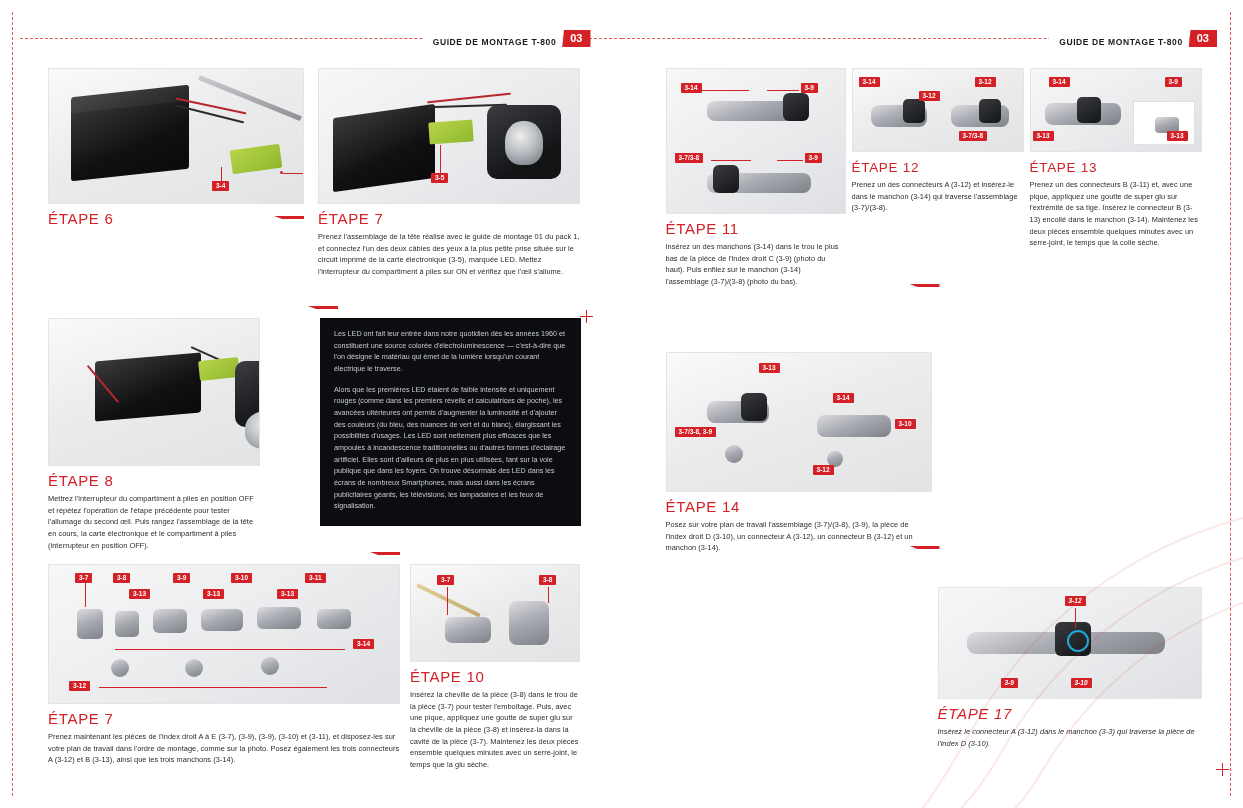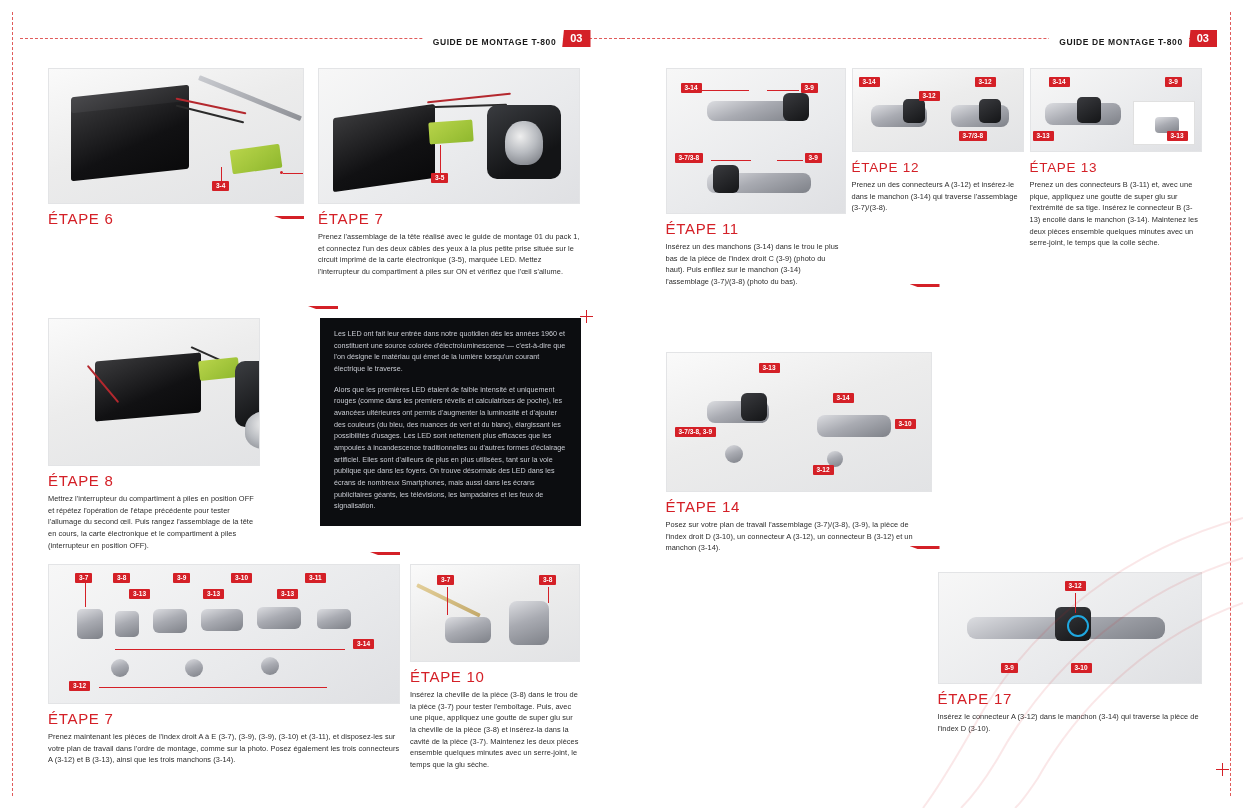--- a/index.html
+++ b/index.html
@@ -367,33 +367,33 @@
         <div class="tag" style="left:146px; top:112px;">3-12</div>
       </div>
       <div class="step-title">ÉTAPE 14</div>
       <div class="body">Posez sur votre plan de travail l'assemblage (3-7)/(3-8), (3-9), la pièce de l'index droit D (3-10), un connecteur A (3-12), un connecteur B (3-12) et un manchon (3-14).</div>
     </div>
 
 
     <div class="accent slant" style="left:288px; top:546px; width:30px;"></div>
 
 
-    <div class="step" style="left:316px; top:572px; width:264px;">
+    <div class="step" style="left:316px; top:587px; width:264px;font-style:italic;">
       <div class="photo" style="height:112px;">
         <div class="ph-bg grad-grey2"></div>
         <div class="metal" style="left:28px; top:44px; width:198px; height:22px; border-radius:9px;"></div>
         <div class="metal" style="left:116px; top:34px; width:36px; height:34px; border-radius:6px; background:linear-gradient(150deg,#3a3b3f,#141517);"></div>
         <div style="position:absolute; left:128px; top:42px; width:22px; height:22px; border:2px solid #1fa8e0; border-radius:50%;"></div>
         <div class="tag" style="left:126px; top:8px;">3-12</div>
         <div class="tag" style="left:62px; top:90px;">3-9</div>
         <div class="tag" style="left:132px; top:90px;">3-10</div>
         <div class="ldr v" style="left:136px; top:20px; height:20px;"></div>
       </div>
       <div class="step-title">ÉTAPE 17</div>
-      <div class="body">Insérez le connecteur A (3-12) dans le manchon (3-14) qui traverse la pièce de l'index D (3-10).</div>
+      <div class="body">Insérez le connecteur A (3-12) dans le manchon (3-3) qui traverse la pièce de l'index D (3-10).</div>
     </div>
 
     <div class="cross" style="right:14px; bottom:32px;"></div>
 
     <svg class="swoosh" viewBox="0 0 330 300">
       <path d="M330 10 C220 40 120 110 60 220 C40 255 25 280 10 300" stroke="#d42027" stroke-width="2" fill="none"></path>
       <path d="M330 50 C230 80 140 150 85 250 C70 275 58 290 48 300" stroke="#d42027" stroke-width="2" fill="none"></path>
       <path d="M330 95 C245 125 170 190 125 270 C115 285 108 295 102 300" stroke="#d42027" stroke-width="2" fill="none"></path>
     </svg>
   </div>

